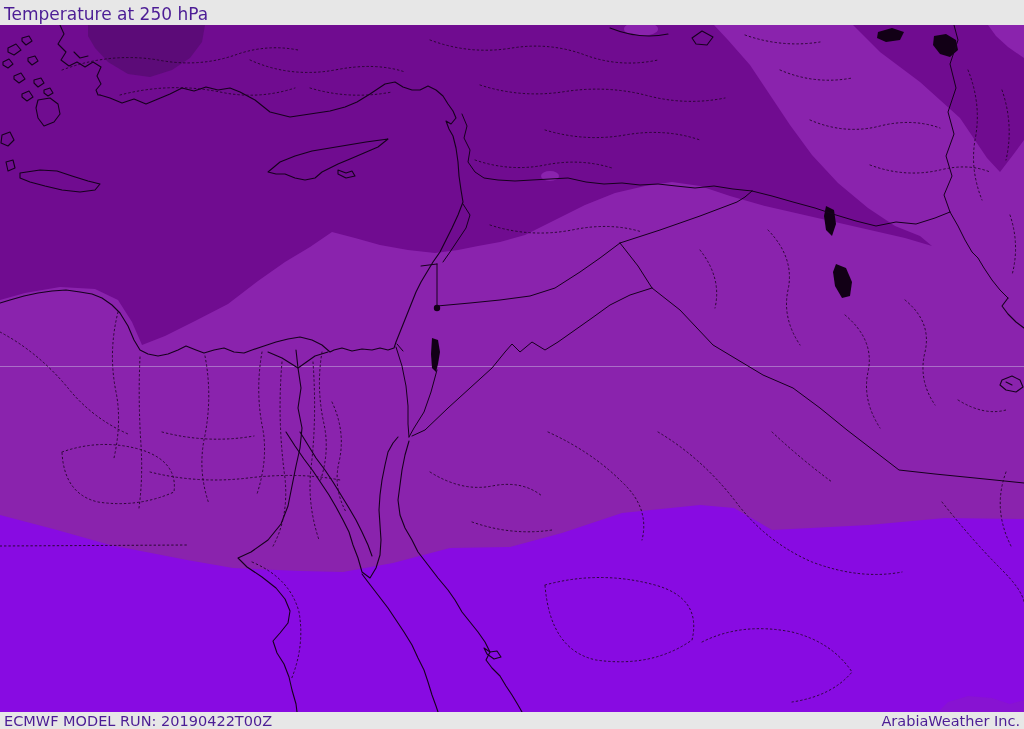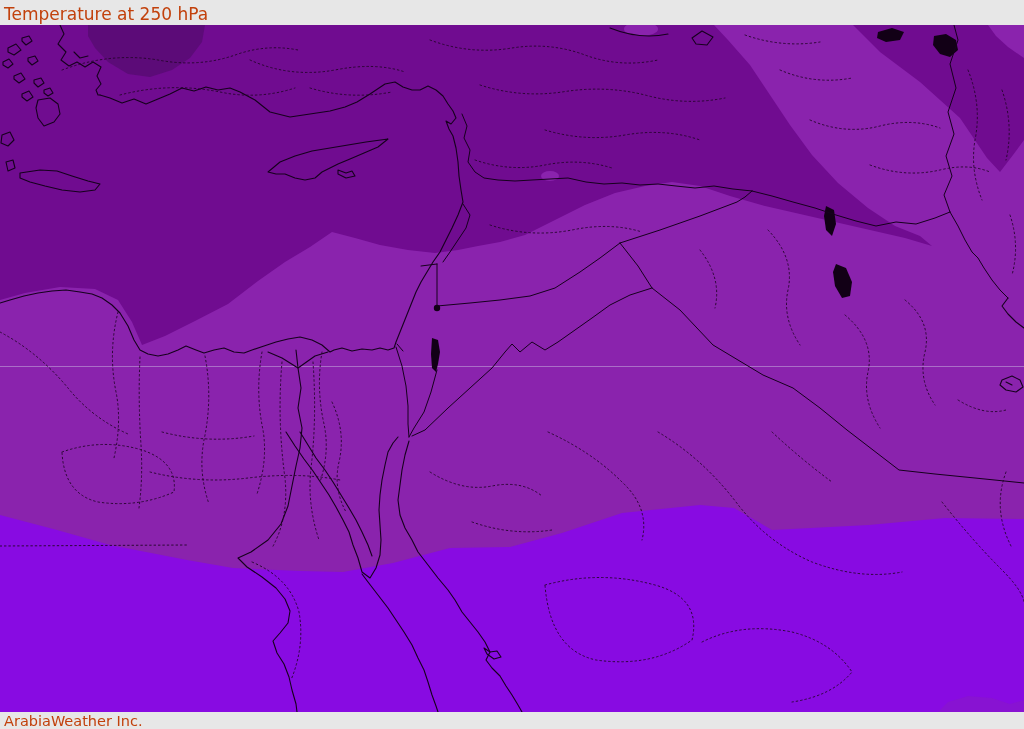--- a/index.html
+++ b/index.html
@@ -1,17 +1,17 @@
 <!DOCTYPE html>
 <html><head>
 <meta charset="utf-8">
 <style>
   html,body{margin:0;padding:0;background:#333;}
   #app{position:relative;width:1024px;height:729px;overflow:hidden;font-family:"DejaVu Sans","Liberation Sans",sans-serif;background:#700c90;}
-  .bar{position:absolute;left:0;width:1024px;background:#e7e7e7;color:#c2410c;display:flex;justify-content:space-between;align-items:flex-end;box-sizing:border-box;}
+  .bar{position:absolute;left:0;width:1024px;background:#e7e7e7;color:#4c1d95;display:flex;justify-content:space-between;align-items:flex-end;box-sizing:border-box;}
   #header-bar{top:0;height:25px;font-size:17px;padding:0 4px 2px 4px;}
   #footer-bar{bottom:0;height:17px;font-size:14.5px;padding:0 4px 1px 4px;}
   .bar span{white-space:nowrap;line-height:1;}
   #map-svg{position:absolute;top:0;left:0;}
   .coast{fill:none;stroke-width:1.1;stroke-linejoin:round;stroke-linecap:round;}
   .border{fill:none;stroke-width:1;stroke-linejoin:round;stroke-linecap:round;}
   .admin{fill:none;stroke-width:0.9;stroke-dasharray:1.6 2.8;stroke-linecap:round;}
   .grat{stroke-width:1;opacity:0.5;}
 </style>
 </head>
@@ -154,16 +154,17 @@
       <path d="M 1006,472 Q 992,510 1012,548 M 958,400 Q 984,416 1006,410"></path>
       <path d="M 430,472 Q 462,492 492,486 Q 522,480 542,496 M 472,522 Q 512,536 552,530"></path>
     </g>
   </svg>
 
   <div id="header-bar" class="bar">
     <span>Temperature at 250 hPa</span>
   </div>
 
   <div id="footer-bar" class="bar">
+    <span>ECMWF MODEL RUN: 20190422T00Z</span>
     <span>ArabiaWeather Inc.</span>
   </div>
 
 </div>
 
 </body></html>

